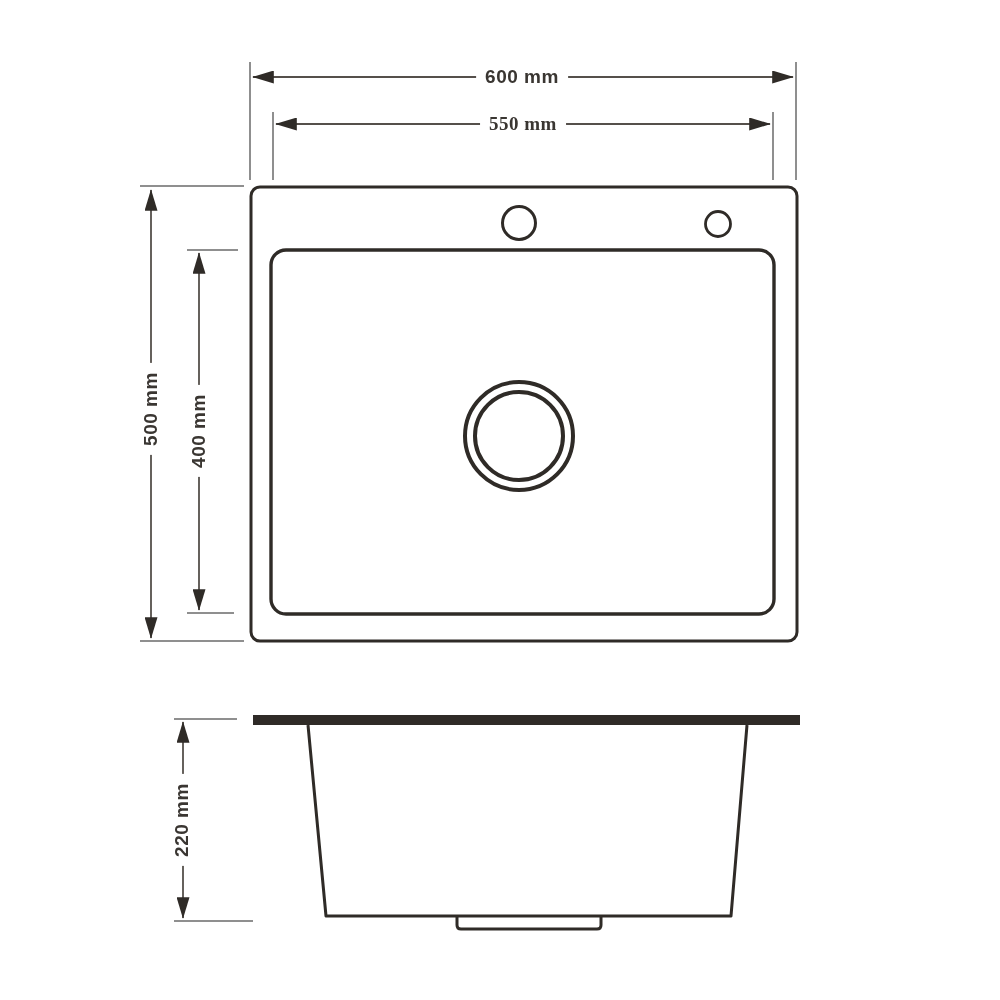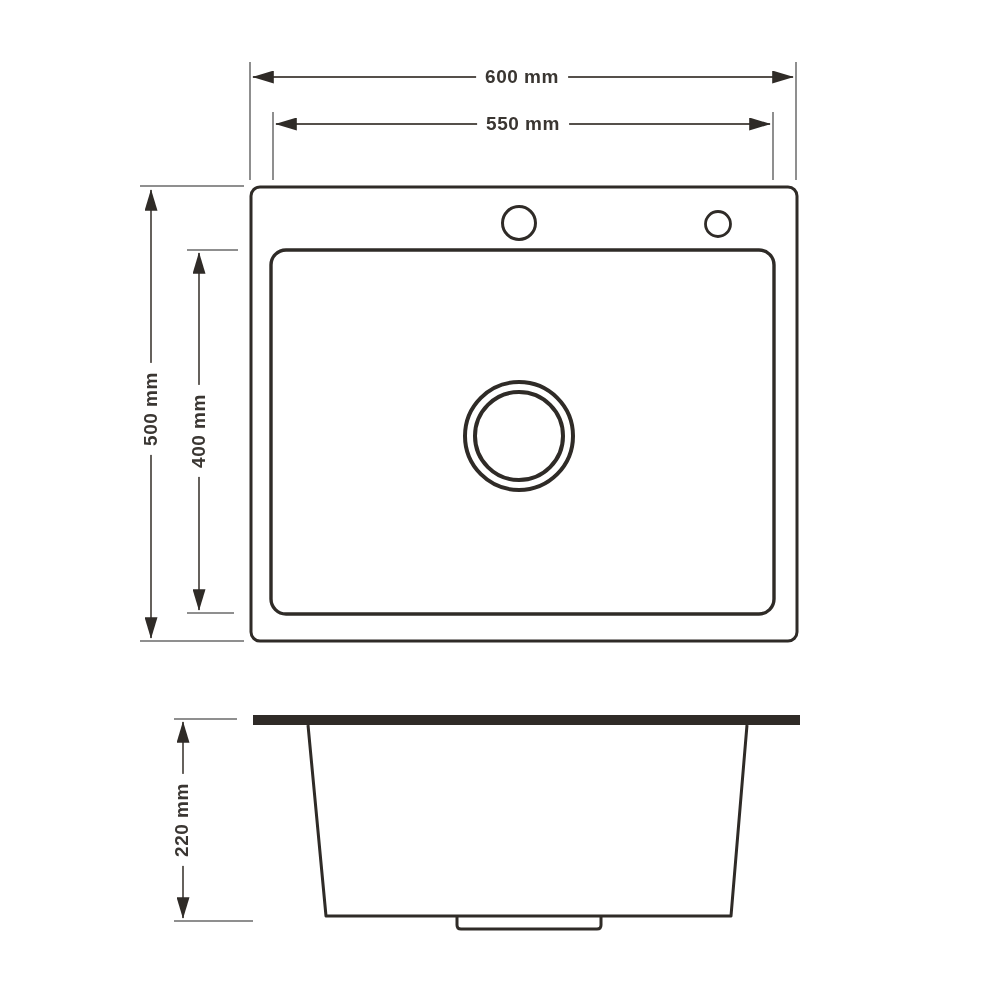--- a/index.html
+++ b/index.html
@@ -92,21 +92,21 @@
 
     <g>
       <line x1="174" y1="719" x2="237" y2="719" stroke="#8f8f8f" stroke-width="2"></line>
       <line x1="174" y1="921" x2="253" y2="921" stroke="#8f8f8f" stroke-width="2"></line>
       <line x1="183" y1="722" x2="183" y2="918" stroke="#55504b" stroke-width="1.8" marker-start="url(#arr)" marker-end="url(#arr)"></line>
     </g>
   </svg>
 
   <div class="dim-label h" style="left:522px; top:77px;">600 mm</div>
 
-  <div class="dim-label h" style="left:523px; top:124px;">550 mm</div>
+  <div class="dim-label h" style="left:523px; top:124px;font-family:Liberation Serif, serif;">550 mm</div>
 
   <div class="dim-label v" style="left:151px; top:409px;">500 mm</div>
 
   <div class="dim-label v" style="left:199px; top:431px;">400 mm</div>
 
   <div class="dim-label v" style="left:182px; top:820px;">220 mm</div>
 
 </div>
 
 </body></html>

